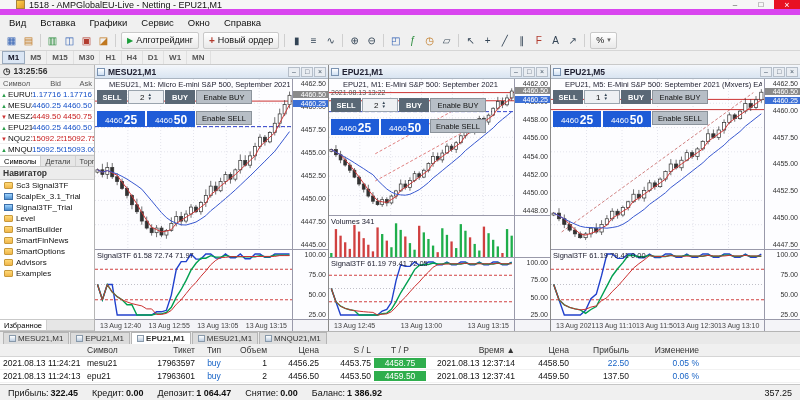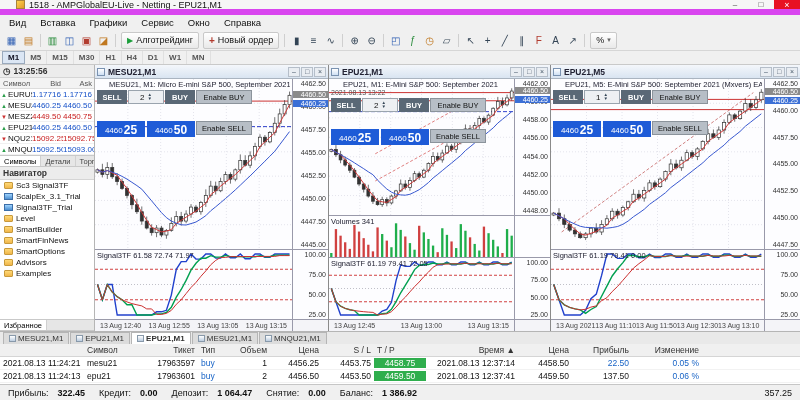--- a/index.html
+++ b/index.html
@@ -96,21 +96,21 @@
     text-align:right;padding:0 2px;z-index:3}
   .cw-desc{position:absolute;top:1px;left:14px;right:2px;font-size:7.5px;color:#223;
     white-space:nowrap;overflow:hidden;z-index:2}
   .cw-note{position:absolute;top:10px;left:2px;font-size:7px;color:#555;z-index:2}
   .sub-label{position:absolute;top:1px;left:2px;font-size:7.5px;color:#223;z-index:2;white-space:nowrap}
   .xaxis{height:11px;display:flex;background:#f4f4f8;font-size:7px;color:#444;flex:0 0 auto}
   .xlabels{flex:1;display:flex;justify-content:space-between;align-items:center;padding:0 5px;overflow:hidden;white-space:nowrap}
   .xspacer{width:36px;border-left:1px solid #99a}
 
   
-  .panel{position:absolute;left:2px;top:11px;z-index:4;display:flex;flex-direction:column;gap:17px}
+  .panel{position:absolute;left:2px;top:11px;z-index:4;display:flex;flex-direction:column;gap:7px}
   .chartwin.c2 .panel{top:19px}
   .prow{display:flex;gap:1px}
   .pbtn{width:30px;height:14px;background:#5a6876;color:#fff;font-weight:bold;font-size:7.5px;
     display:flex;align-items:center;justify-content:center}
   .pspin{width:36px;height:14px;background:#eef0f3;border:1px solid #9aa4ae;display:flex;
     align-items:center;justify-content:center;gap:3px;font-size:8px}
   .spin-ar{display:flex;flex-direction:column;font-size:4.5px;line-height:4px;color:#345}
   .penable{width:56px;height:14px;background:#b7bec6;border:1px solid #8b939b;color:#111;
     font-size:7.5px;display:flex;align-items:center;justify-content:center;white-space:nowrap}
   .pprice{width:48px;height:16px;background:#1e5bd7;color:#fff;display:flex;align-items:flex-end;
@@ -127,29 +127,29 @@
   .ctab.active{background:#fff;font-weight:bold}
   .mini-ico{width:7px;height:7px;background:linear-gradient(#fff,#bccde0);border:1px solid #8899aa;flex:0 0 auto}
 
   
   .toolbox{height:40px;background:#fff;font-size:8.5px;overflow:hidden}
   .tb-grid{display:grid;grid-template-columns:84px 54px 60px 32px 40px 52px 52px 52px 92px 54px 60px 70px 1fr;
     align-items:center;height:13px}
   .tb-grid span{padding:0 3px;white-space:nowrap;overflow:hidden}
   .tb-head{background:#f0f0f0;border-bottom:1px solid #d5d5d5;color:#333}
   .tb-row{border-bottom:1px solid #f2f2f2}
-  .ar{text-align:right}.ac{text-align:left}
+  .ar{text-align:right}.ac{text-align:center}
   .buycell{color:#1763c6}
   .tpcell{color:#fff;text-align:center}
 
   
   .statusbar{height:16px;display:flex;align-items:center;background:#f0f0f0;
     border-top:1px solid #c6c6c6;font-size:9px;padding:0 8px;gap:14px;overflow:hidden}
   .st-seg{white-space:nowrap}
-  .st-seg b{margin-left:9px}
+  .st-seg b{margin-left:2px}
   .st-right{margin-left:auto;font-weight:normal}
 </style>
 </head>
 <body>
 
 <div class="titlebar">
   <span class="app-ico"></span>
   <span>1518 - AMPGlobalEU-Live - Netting - EPU21,M1</span>
   <span class="tb-btns">
     <span class="tb-btn">–</span>

